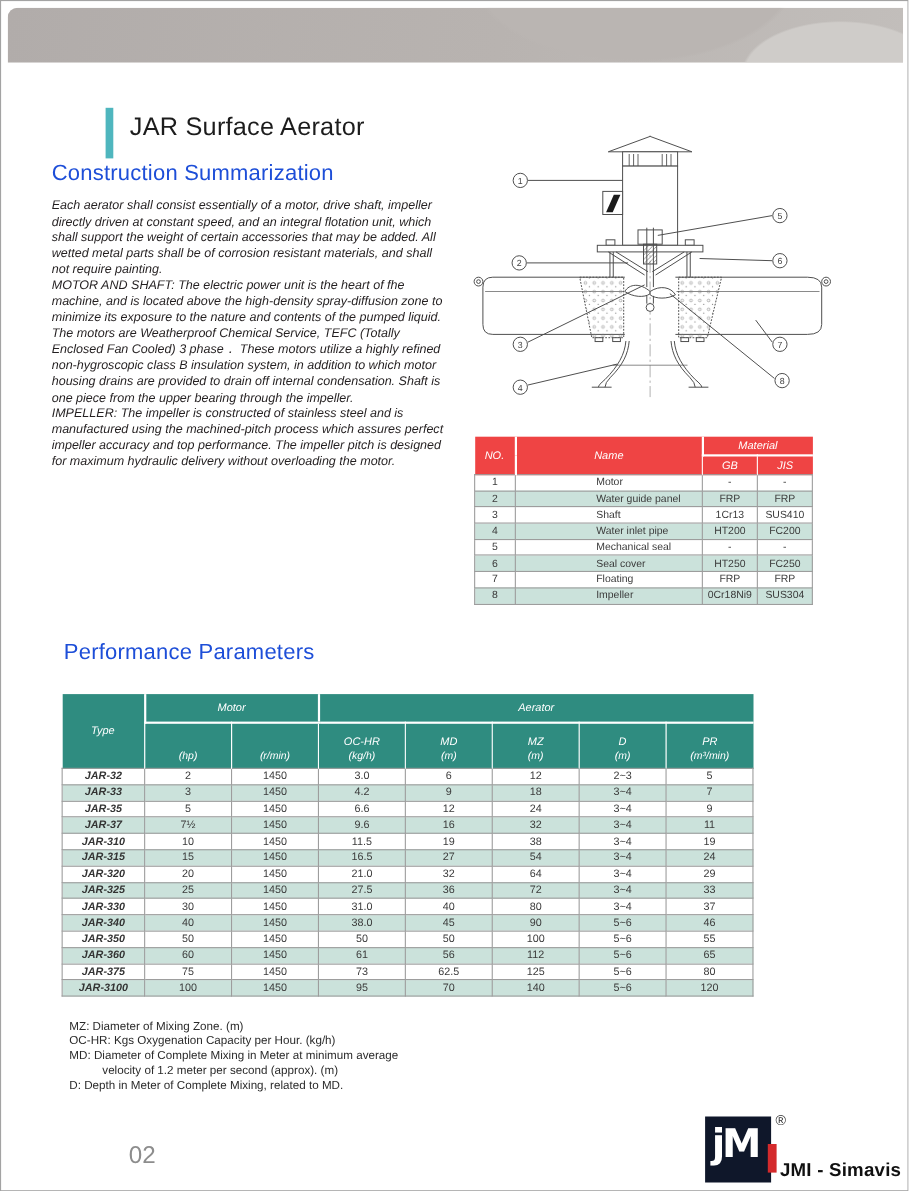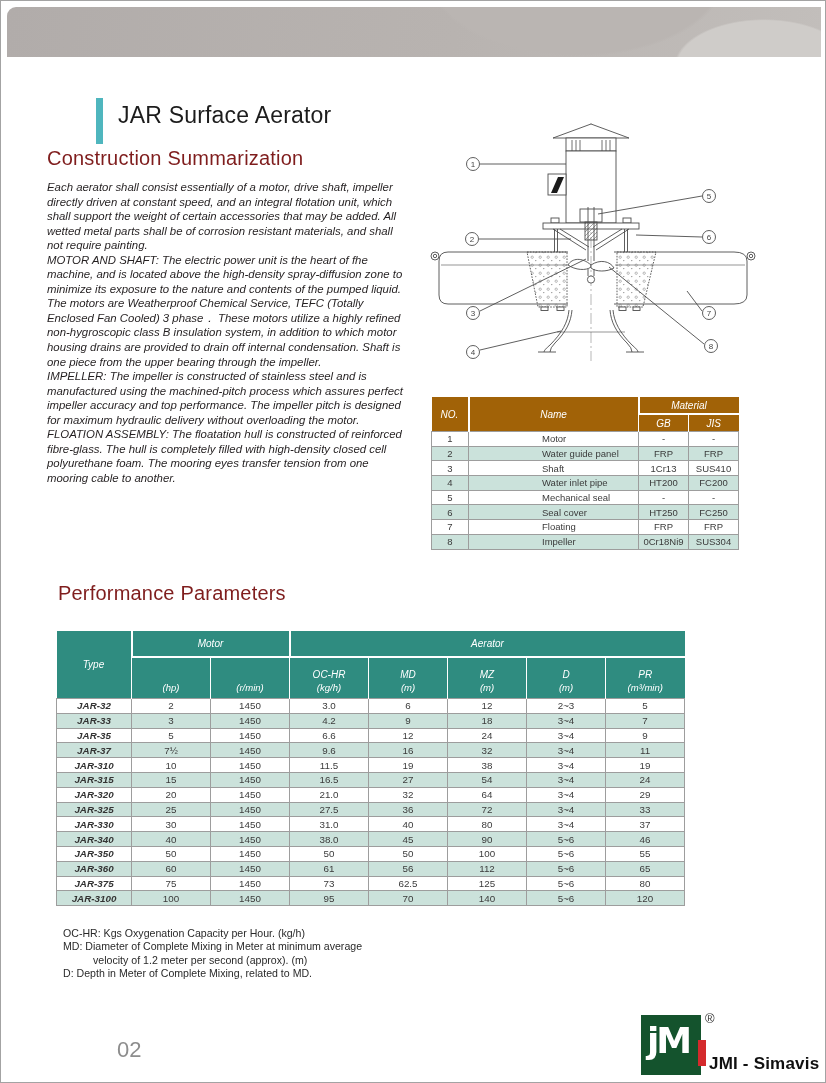--- a/index.html
+++ b/index.html
@@ -16,37 +16,37 @@
       radial-gradient(150px 80px at 93% 120%, #cfccc9 0 58%, rgba(207,204,201,0) 60%),
       radial-gradient(260px 140px at 70% -60%, #bab5b2 0 55%, rgba(186,181,178,0) 57%),
       linear-gradient(100deg,#b1acaa,#b8b3b0 55%,#c2bebb);
   }
   
   .accent-bar{position:absolute;left:95px;top:97px;width:7px;height:46px;background:#4FB6BE;}
   .page-title{
     position:absolute;left:117px;top:101px;margin:0;
     font-size:23px;font-weight:400;color:#1c1c1c;letter-spacing:.2px;
   }
-  .teal-heading{position:absolute;margin:0;font-size:20px;font-weight:400;color:#7f1d1d;letter-spacing:.2px;}
+  .teal-heading{position:absolute;margin:0;font-size:20px;font-weight:400;color:#1d4ed8;letter-spacing:.2px;}
   .h-construction{left:46px;top:146px;}
   .h-performance{left:57px;top:581px;}
   
   .body-text{
     position:absolute;left:46px;top:179px;width:358px;
     font-size:11.4px;line-height:14.55px;color:#231F20;font-style:italic;
   }
   .body-text p{margin:0;}
   
   .diagram{position:absolute;left:425px;top:118px;width:372px;height:272px;}
   .diagram svg{display:block;width:100%;height:100%;}
   
   table{border-collapse:collapse;}
   .parts-table{position:absolute;left:430px;top:396px;table-layout:fixed;}
   .parts-table th{
-    background:#a16207;color:#fff;font-style:italic;font-weight:400;
+    background:#ef4444;color:#fff;font-style:italic;font-weight:400;
     font-size:10px;text-align:center;padding:0;height:16px;
   }
   .parts-table thead th{border-left:2px solid #fff;}
   .parts-table thead tr:first-child th:first-child{border-left:none;}
   .parts-table th.material{border-bottom:2px solid #fff;}
   .parts-table tr.sub th{border-left:1px solid #fff;}
   .parts-table td{
     border:1px solid #9d9d9d;font-size:9.5px;color:#3b3b3b;
     text-align:center;height:13.7px;padding:0 2px;
   }
@@ -69,21 +69,21 @@
     text-align:center;height:13.8px;padding:0 2px;
   }
   .perf-table tbody tr:nth-child(even){background:#CBE2DB;}
   .perf-table td.c0{font-style:italic;font-weight:700;color:#333;}
   
   .footnotes{position:absolute;left:62px;top:926px;font-size:10.6px;line-height:13.4px;color:#2a2a2a;}
   .footnotes .indent{padding-left:30px;}
   
   .page-number{position:absolute;left:116px;top:1036px;font-size:22px;color:#8d8d8d;}
   .logo{position:absolute;left:640px;top:1012px;width:160px;height:62px;}
-  .logo-square{position:absolute;left:0;top:2px;width:60px;height:60px;background:#14532d;}
+  .logo-square{position:absolute;left:0;top:2px;width:60px;height:60px;background:#0f172a;}
   .logo-jm{
     position:absolute;left:6px;top:5px;color:#fff;font-weight:700;
     font-family:"DejaVu Sans",sans-serif;font-size:36px;letter-spacing:-3px;
   }
   .logo-red{position:absolute;left:57px;top:27px;width:8px;height:26px;background:#D42A2C;}
   .logo-reg{position:absolute;left:64px;top:-2px;font-size:13px;color:#333;}
   .brand{
     position:absolute;left:68px;top:41px;font-weight:700;font-size:17px;color:#101010;
     letter-spacing:.2px;white-space:nowrap;
   }
@@ -97,21 +97,20 @@
 
   <div class="accent-bar"></div>
   <h1 class="page-title">JAR Surface Aerator</h1>
 
   <h2 class="teal-heading h-construction">Construction Summarization</h2>
 
   <div class="body-text">
     <p>Each aerator shall consist essentially of a motor, drive shaft, impeller directly driven at constant speed, and an integral flotation unit, which shall support the weight of certain accessories that may be added. All wetted metal parts shall be of corrosion resistant materials, and shall not require painting.</p>
     <p>MOTOR AND SHAFT: The electric power unit is the heart of fhe machine, and is located above the high-density spray-diffusion zone to minimize its exposure to the nature and contents of the pumped liquid. The motors are Weatherproof Chemical Service, TEFC (Totally Enclosed Fan Cooled) 3 phase． These motors utilize a highly refined non-hygroscopic class B insulation system, in addition to which motor housing drains are provided to drain off internal condensation. Shaft is one piece from the upper bearing through the impeller.</p>
     <p>IMPELLER: The impeller is constructed of stainless steel and is manufactured using the machined-pitch process which assures perfect impeller accuracy and top performance. The impeller pitch is designed for maximum hydraulic delivery without overloading the motor.</p>
-    <p>FLOATION ASSEMBLY: The floatation hull is constructed of reinforced fibre-glass. The hull is completely filled with high-density closed cell polyurethane foam. The mooring eyes transfer tension from one mooring cable to another.</p>
   </div>
 
   <div class="diagram">
     <svg viewBox="0 0 372 272" xmlns="http://www.w3.org/2000/svg">
       <defs>
         <pattern id="stip" width="8" height="8" patternUnits="userSpaceOnUse">
           <circle cx="2.2" cy="2.2" r="1.2" fill="none" stroke="#777" stroke-width="0.5"></circle>
           <circle cx="5.8" cy="5.6" r="0.6" fill="#777"></circle>
         </pattern>
         <pattern id="hatch" width="4" height="4" patternUnits="userSpaceOnUse">
@@ -480,20 +479,21 @@
           <td class="c3">95</td>
           <td class="c4">70</td>
           <td class="c5">140</td>
           <td class="c6">5~6</td>
           <td class="c7">120</td>
         </tr>
       </tbody>
   </table>
 
   <div class="footnotes">
+    <div>MZ: Diameter of Mixing Zone. (m)</div>
     <div>OC-HR: Kgs Oxygenation Capacity per Hour. (kg/h)</div>
     <div>MD: Diameter of Complete Mixing in Meter at minimum average</div>
     <div class="indent">velocity of 1.2 meter per second (approx). (m)</div>
     <div>D: Depth in Meter of Complete Mixing, related to MD.</div>
   </div>
 
   <div class="page-number">02</div>
 
   <div class="logo">
     <div class="logo-square">

